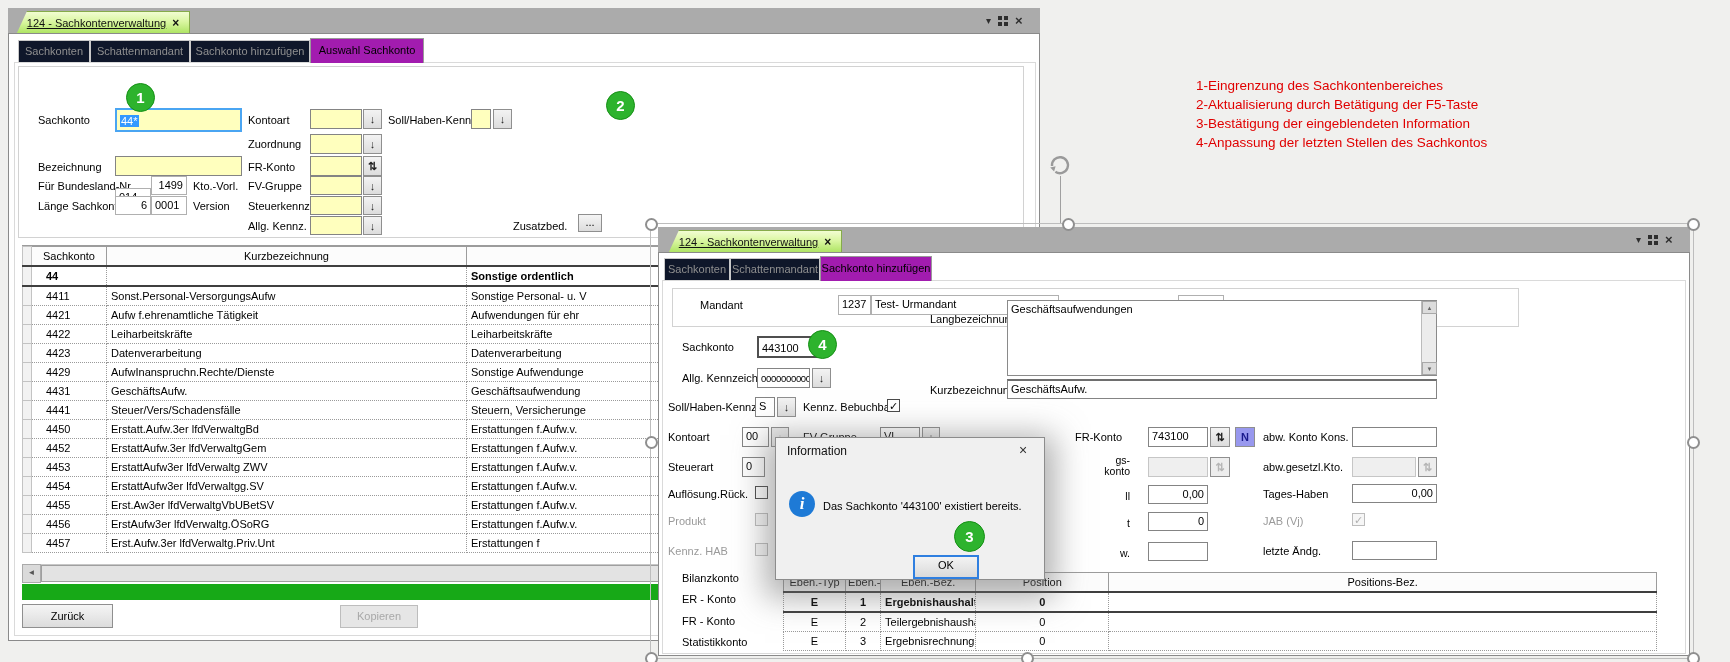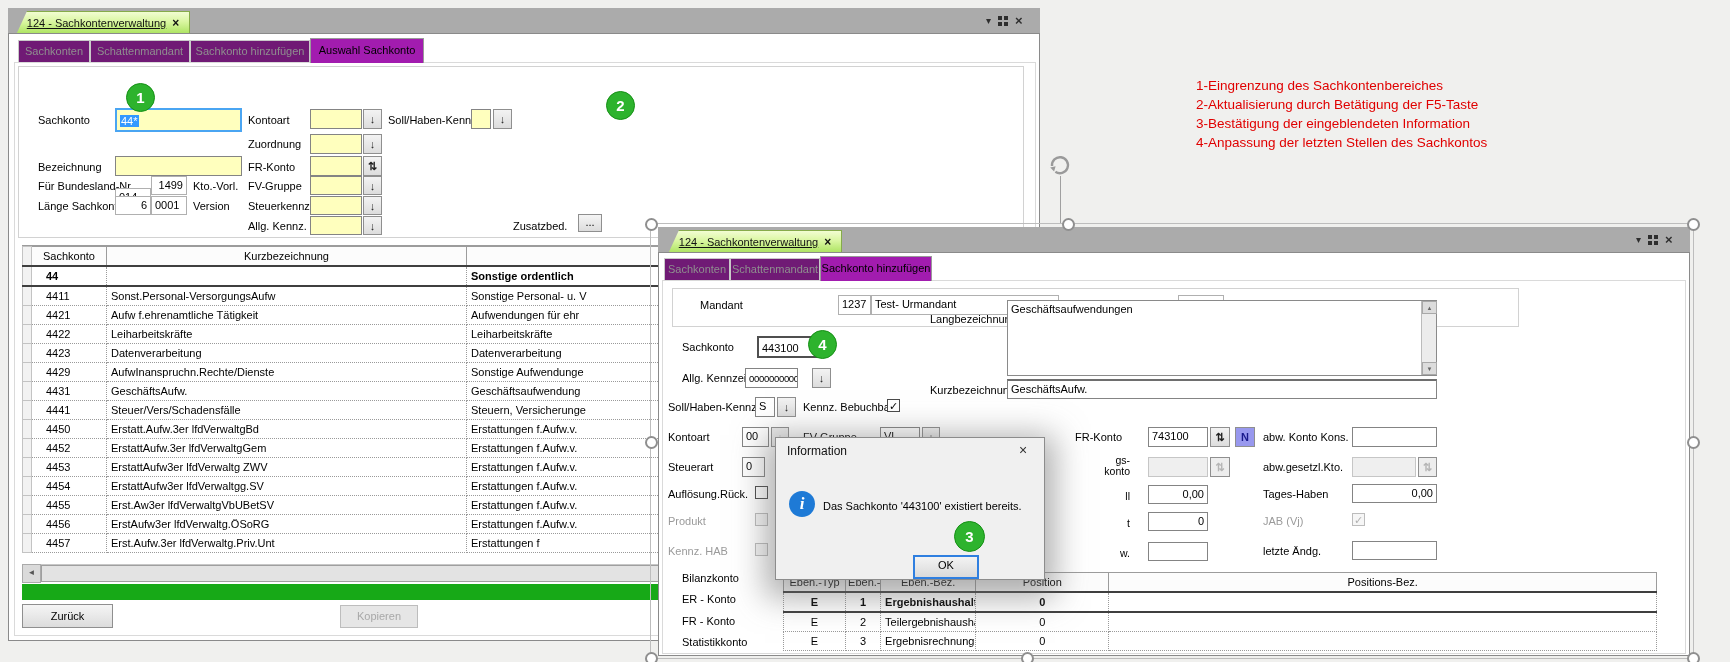--- a/index.html
+++ b/index.html
@@ -16,21 +16,21 @@
   .lookup.dis{color:#b5b5b5;background:#ededed;}
   .btn{position:absolute;box-sizing:border-box;border:1px solid #8f8f8f;background:linear-gradient(#f5f5f5,#dcdcdc);font-size:11px;color:#000;text-align:center;cursor:pointer;}
   .btn.disabled{color:#a8a8a8;background:#e6e6e6;border-color:#bdbdbd;}
   .titlebar{position:absolute;background:#ababab;}
   .greentab{position:absolute;background:linear-gradient(180deg,#f2fdd2 0%,#d9f6a0 45%,#abe35f 100%);border:1px solid #86ab4a;clip-path:polygon(11px 0,100% 0,100% 100%,0 100%);display:flex;align-items:center;justify-content:center;gap:6px;font-size:11px;}
   .greentab .t{text-decoration:underline;color:#111;}
   .greentab .x{font-weight:bold;font-size:12px;color:#111;cursor:pointer;}
   .winicons{position:absolute;display:flex;gap:7px;align-items:center;color:#2e2e2e;}
   .winicons span{cursor:pointer;}
   .winbody{position:absolute;background:#fff;border:1px solid #8a8a8a;}
-  .tab{position:absolute;box-sizing:border-box;border:1px solid #c9c9c9;border-bottom:1px solid #b5b5b5;background:#701a75;color:#8f8f8f;font-size:11px;text-align:center;line-height:21px;cursor:pointer;overflow:hidden;white-space:nowrap;}
+  .tab{position:absolute;box-sizing:border-box;border:1px solid #c9c9c9;border-bottom:1px solid #b5b5b5;background:#0f172a;color:#8f8f8f;font-size:11px;text-align:center;line-height:21px;cursor:pointer;overflow:hidden;white-space:nowrap;}
   .tab.active{background:#a21caf;color:#000;border:1px solid #9a9a9a;border-bottom:none;line-height:23px;z-index:2;}
   .groupbox{position:absolute;border:1px solid #d2d2d2;background:#fff;}
   .tabpage{position:absolute;border:1px solid #dadada;background:#fff;}
   .selblue{background:#3399ff;color:#fff;padding:0 1px;}
   .grid{border-collapse:collapse;table-layout:fixed;width:100%;font-size:11px;background:#fff;}
   .grid th{border:1px solid #9c9c9c;background:#fcfcfc;font-weight:normal;height:18px;padding:0 2px;overflow:hidden;white-space:nowrap;}
   .grid td{border-left:1px dotted #9a9a9a;border-right:1px dotted #9a9a9a;border-bottom:1px dotted #9a9a9a;height:18px;padding:0 4px;overflow:hidden;white-space:nowrap;}
   .grid tr.boldrow td{font-weight:bold;border-top:2px solid #3f3f3f;border-bottom:2px solid #3f3f3f;}
   .grid td.selcol,.grid th.selcol{padding:0;background:#f2f2f2;border:1px solid #c3c3c3;}
   #w1-table td:nth-child(2){padding-left:14px;}
@@ -308,21 +308,21 @@
     <div class="groupbox" style="left:14px;top:61px;width:845px;height:37px;"></div>
     <div class="lbl" style="left:42px;top:72px;">Mandant</div>
     <div class="field rofield" style="left:180px;top:68px;width:33px;height:20px;">1237</div>
     <div class="field rofield" style="left:213px;top:68px;width:188px;height:20px;">Test- Urmandant</div>
     <div class="lbl" style="left:445px;top:72px;">HH-Jahr</div>
     <div class="field rofield" style="left:520px;top:68px;width:46px;height:20px;">2016</div>
 
     <div class="lbl" style="left:24px;top:114px;">Sachkonto</div>
     <div class="field" style="left:99px;top:109px;width:66px;height:22px;border:2px solid #4f4f4f;line-height:16px;">443100</div>
     <div class="lbl" style="left:24px;top:145px;">Allg. Kennzeichen</div>
-    <div class="field" style="left:87px;top:141px;width:53px;height:20px;font-size:9.5px;letter-spacing:-0.3px;line-height:15px;">0000000000</div>
+    <div class="field" style="left:99px;top:141px;width:53px;height:20px;font-size:9.5px;letter-spacing:-0.3px;line-height:15px;">0000000000</div>
     <div class="lookup" style="left:154px;top:141px;width:19px;height:20px;">↓</div>
     <div class="lbl" style="left:10px;top:174px;">Soll/Haben-Kennz.</div>
     <div class="field" style="left:97px;top:170px;width:20px;height:20px;">S</div>
     <div class="lookup" style="left:119px;top:170px;width:19px;height:20px;">↓</div>
     <div class="lbl" style="left:145px;top:174px;">Kennz. Bebuchbar</div>
     <div class="checkbox" style="left:229px;top:172px;"><span>✓</span></div>
     <div class="lbl" style="left:10px;top:204px;">Kontoart</div>
     <div class="field" style="left:84px;top:200px;width:27px;height:20px;">00</div>
     <div class="lookup dis" style="left:113px;top:200px;width:18px;height:20px;">↓</div>
     <div class="lbl" style="left:145px;top:204px;">FV-Gruppe</div>

